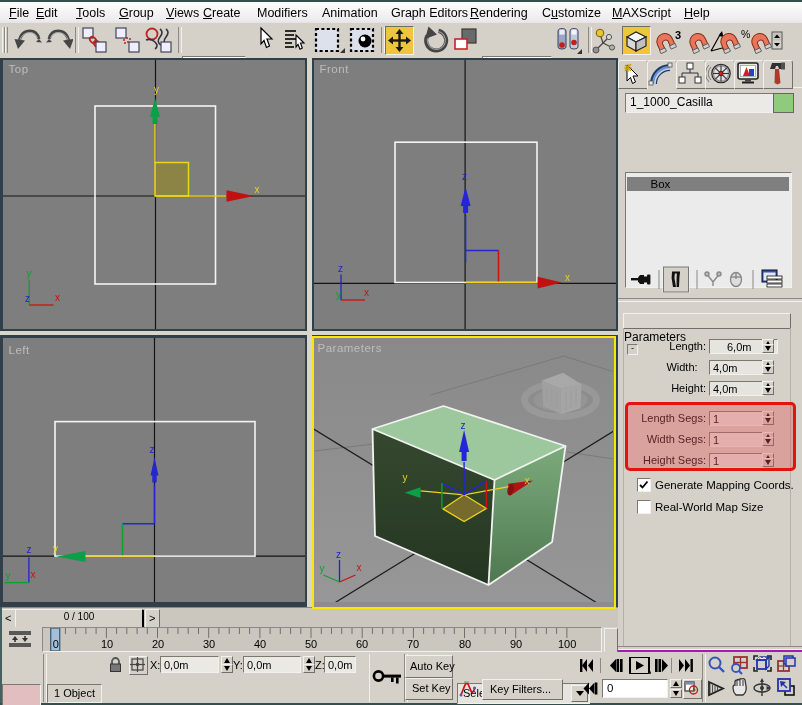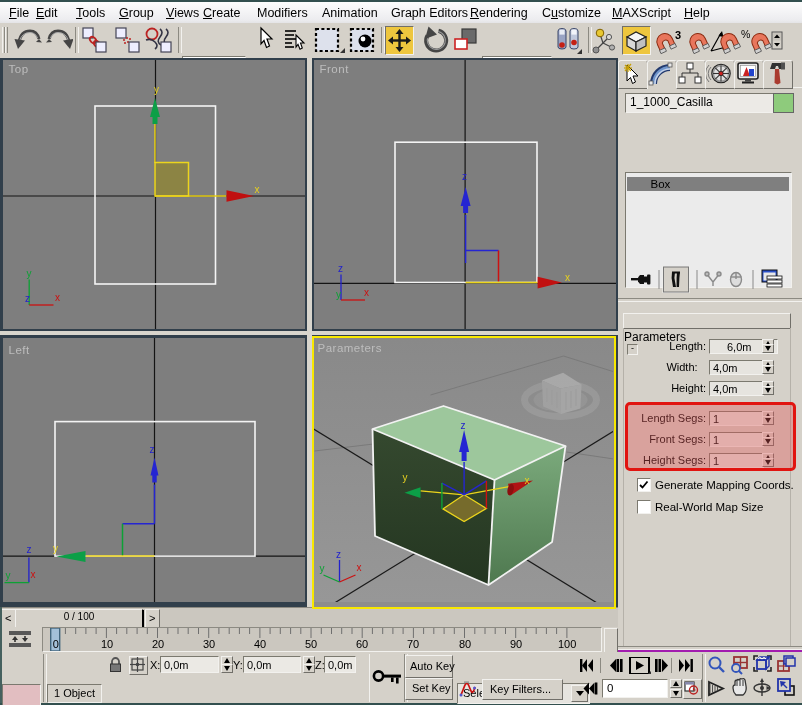--- a/index.html
+++ b/index.html
@@ -507,21 +507,21 @@
   <div class="abs spin" style="left:144px;top:323px;height:14px;">
         <span class="up"></span>
         <span class="dn"></span>
       </div>
   <div class="abs lbl" style="left:0px;top:354px;width:88px;text-align:right;">Length Segs:</div>
   <div class="abs field" style="left:91px;top:353px;width:50px;height:12px;padding:1px 0 0 3px;">1</div>
   <div class="abs spin" style="left:144px;top:353px;height:14px;">
         <span class="up"></span>
         <span class="dn"></span>
       </div>
-  <div class="abs lbl" style="left:0px;top:375px;width:88px;text-align:right;">Front Segs:</div>
+  <div class="abs lbl" style="left:0px;top:375px;width:88px;text-align:right;">Width Segs:</div>
   <div class="abs field" style="left:91px;top:374px;width:50px;height:12px;padding:1px 0 0 3px;">1</div>
   <div class="abs spin" style="left:144px;top:374px;height:14px;">
         <span class="up"></span>
         <span class="dn"></span>
       </div>
   <div class="abs lbl" style="left:0px;top:396px;width:88px;text-align:right;">Height Segs:</div>
   <div class="abs field" style="left:91px;top:395px;width:50px;height:12px;padding:1px 0 0 3px;">1</div>
   <div class="abs spin" style="left:144px;top:395px;height:14px;">
         <span class="up"></span>
         <span class="dn"></span>

